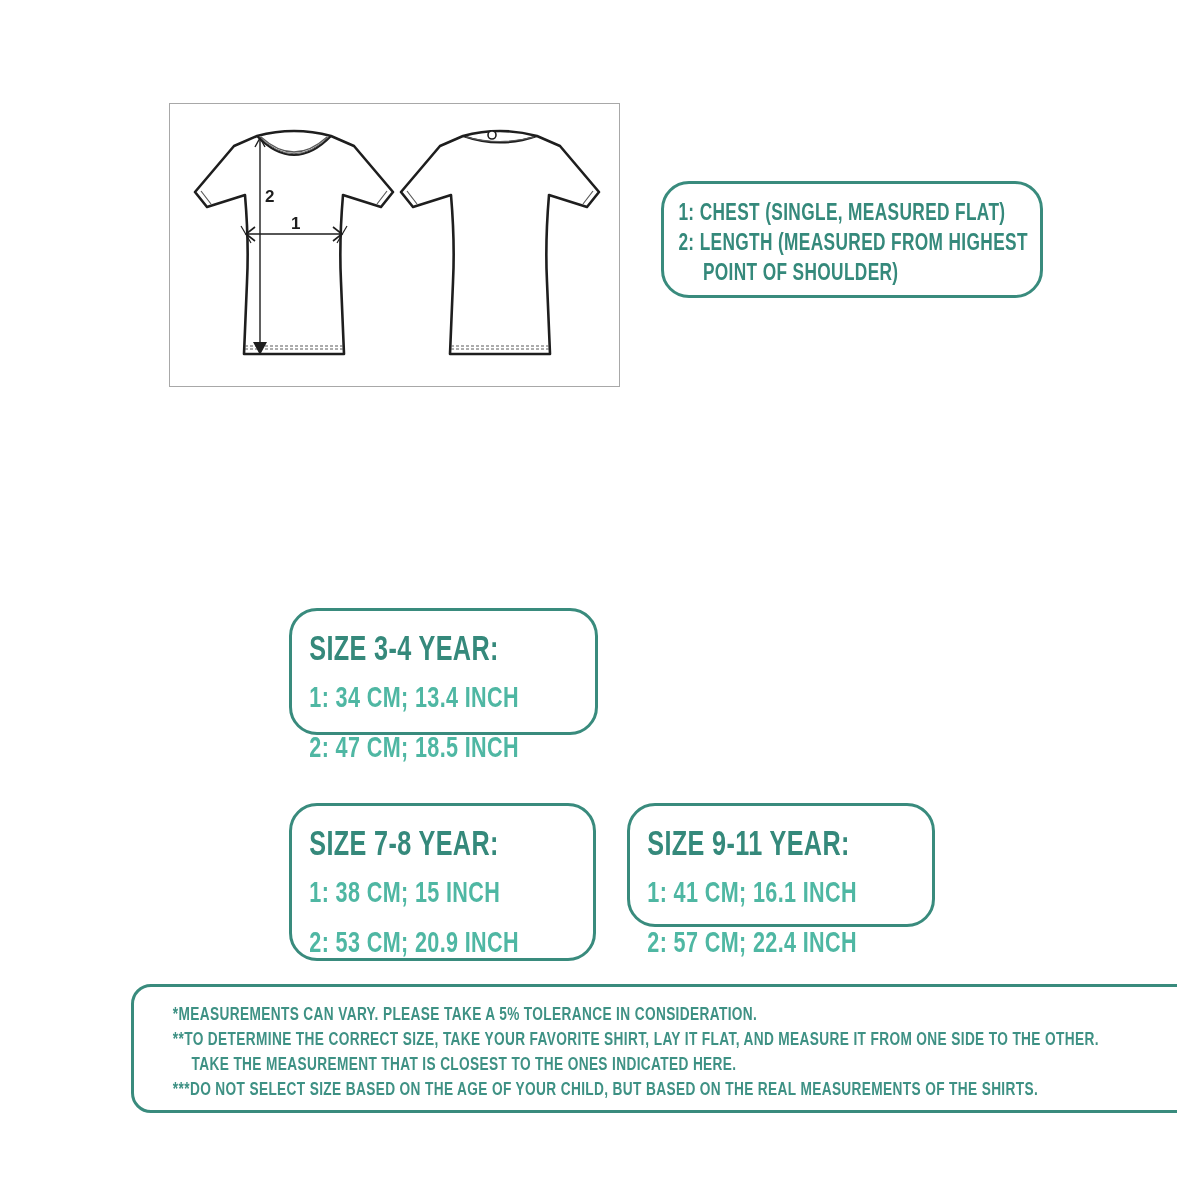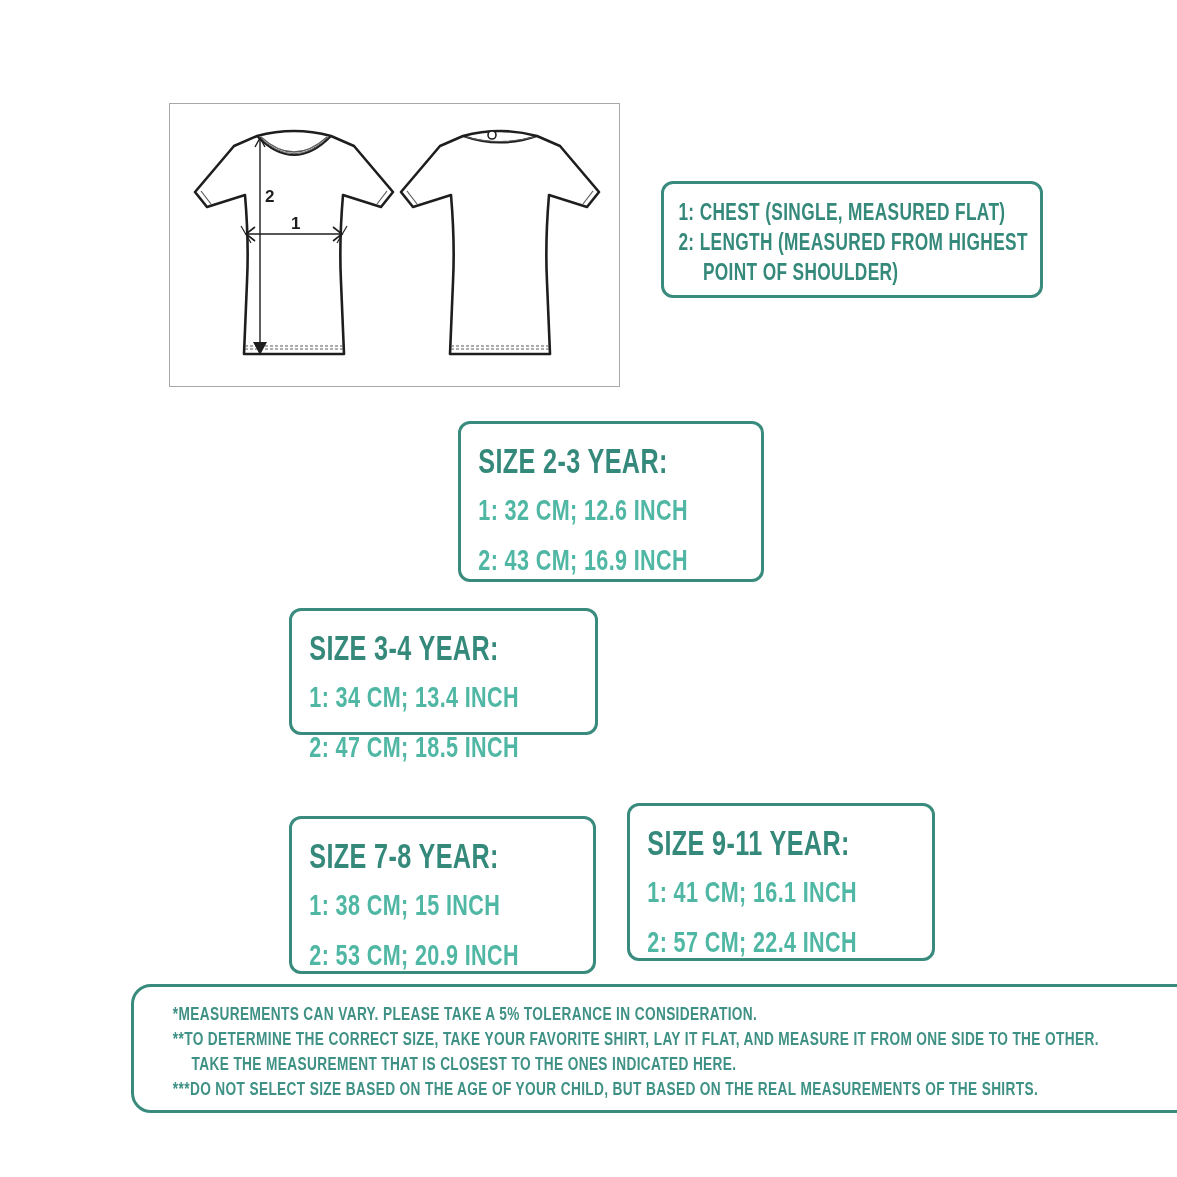--- a/index.html
+++ b/index.html
@@ -16,21 +16,21 @@
   .diagram-frame {
     position: absolute; left: 169px; top: 103px;
     width: 451px; height: 284px;
     border: 1px solid #a8a8a8; background: #ffffff;
   }
 
   
   .tealbox {
     position: absolute;
     border: 3px solid #398b7d;
-    border-radius: 12px;
+    border-radius: 28px;
     background: #ffffff;
   }
   .hand {
     text-transform: uppercase;
     white-space: nowrap;
     letter-spacing: 0.5px;
   }
   .sq { transform: scaleX(0.72); transform-origin: 0 0; width: 138%; }
 
   
@@ -45,22 +45,22 @@
   .size-box-text { padding: 12px 0 0 24px; }
   .size-title {
     font-size: 35px; font-weight: 700; line-height: 49px; color: #35897b;
   }
   .size-line {
     font-size: 30px; font-weight: 600; line-height: 50px; color: #4fb7a3;
   }
   .box-2-3  { left: 458px; top: 421px; width: 306px; height: 161px; }
   .box-3-4  { left: 289px; top: 608px; width: 309px; height: 127px; }
   .box-5-6  { left: 627px; top: 608px; width: 311px; height: 164px; }
-  .box-7-8  { left: 289px; top: 803px; width: 307px; height: 158px; margin-top: 13px; }
-  .box-9-11 { left: 627px; top: 803px; width: 308px; height: 158px; }
+  .box-7-8  { left: 289px; top: 803px; width: 307px; height: 158px; }
+  .box-9-11 { left: 627px; top: 803px; width: 308px; height: 124px; }
 
   
   .notes-box { left: 131px; top: 984px; width: 1084px; height: 129px; border-radius: 20px; padding-left: 23px; }
   .notes-text { padding: 14px 0 0 22px; }
   .notes-text .line {
     font-size: 19px; font-weight: 600; line-height: 25px; color: #3e9184;
   }
   .notes-text .indent { padding-left: 26px; }
 
   svg text {
@@ -127,27 +127,20 @@
   </div>
 
   <div class="tealbox legend-box">
     <div class="legend-text hand sq">
       <div class="line">1: Chest (single, measured flat)</div>
       <div class="line">2: length (measured from highest</div>
       <div class="line indent">point of shoulder)</div>
     </div>
   </div>
 
-  <div class="tealbox box-2-3">
-    <div class="size-box-text hand sq">
-      <div class="size-title">Size 2-3 year:</div>
-      <div class="size-line">1: 32 cm; 12.6 inch</div>
-      <div class="size-line">2: 43 cm; 16.9 inch</div>
-    </div>
-  </div>
 
   <div class="tealbox box-3-4">
     <div class="size-box-text hand sq">
       <div class="size-title">Size 3-4 year:</div>
       <div class="size-line">1: 34 cm; 13.4 inch</div>
       <div class="size-line">2: 47 cm; 18.5 inch</div>
     </div>
   </div>
 
 

